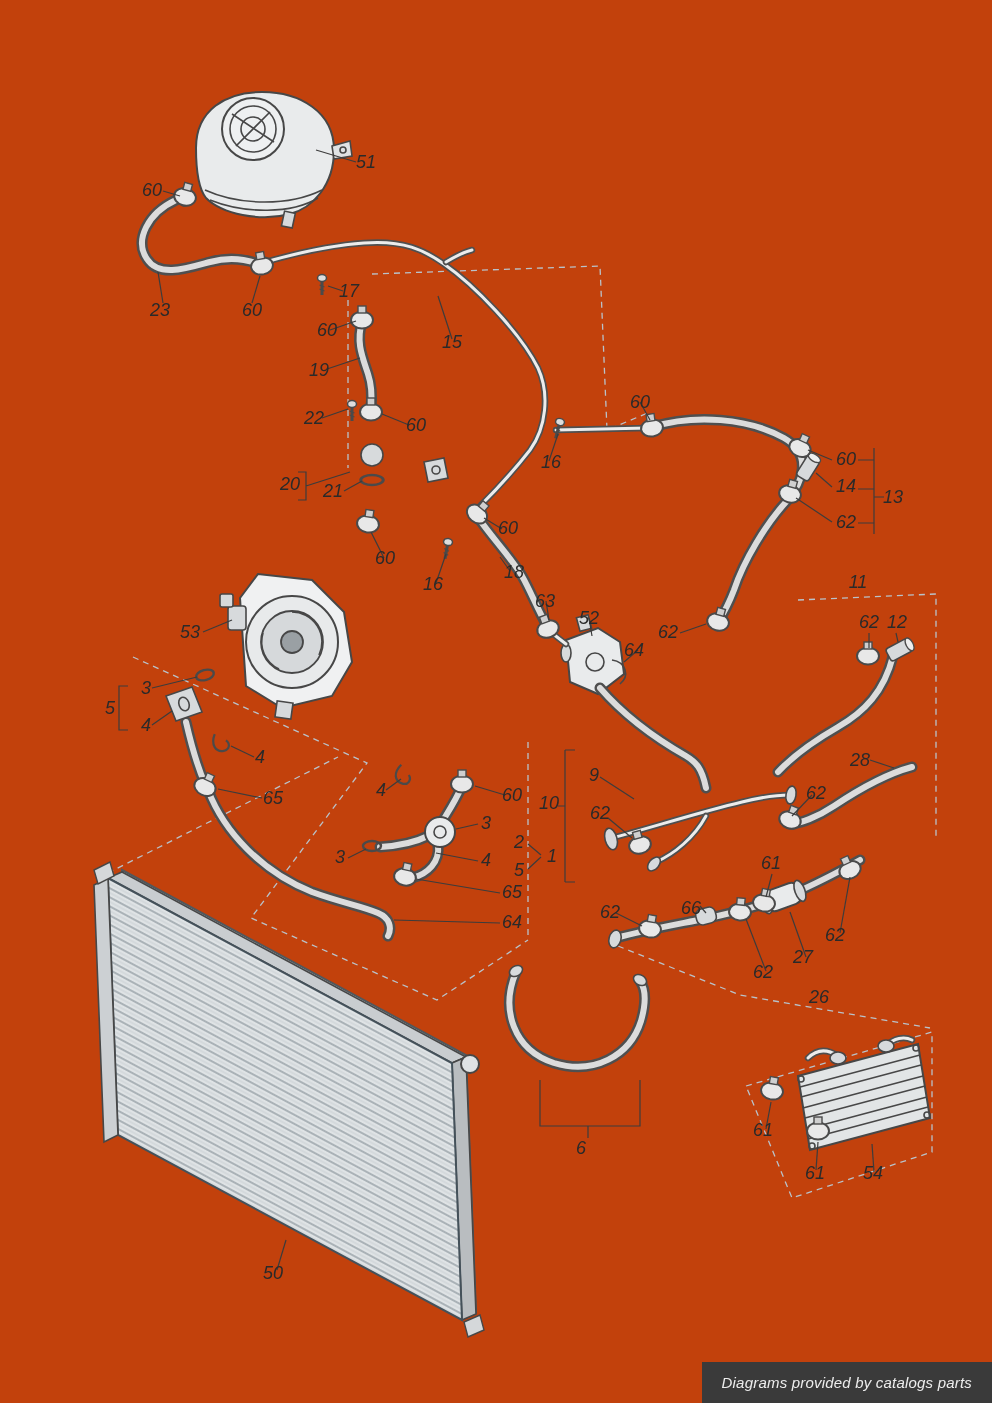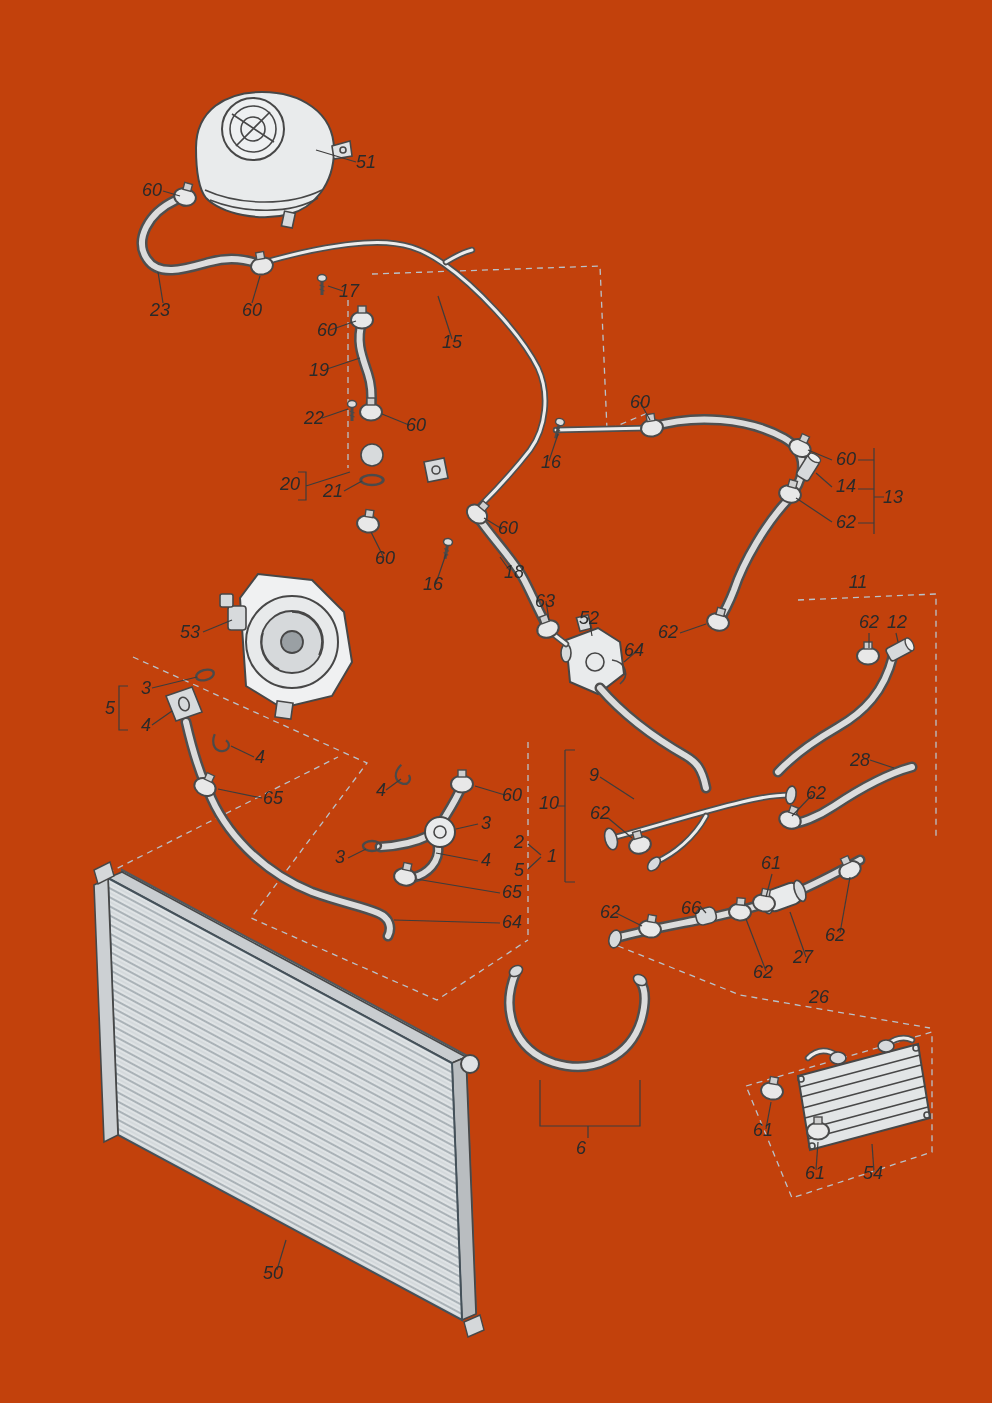--- a/index.html
+++ b/index.html
@@ -383,13 +383,14 @@
     <text class="lbl" x="803" y="963">27</text>
     <text class="lbl" x="819" y="1003">26</text>
     <text class="lbl" x="581" y="1154">6</text>
     <text class="lbl" x="763" y="1136">61</text>
     <text class="lbl" x="815" y="1179">61</text>
     <text class="lbl" x="873" y="1179">54</text>
     <text class="lbl" x="273" y="1279">50</text>
   </g>
 </svg>
 
+<div class="credit">Diagrams provided by catalogs parts</div>
 </div>
 
 </body></html>

